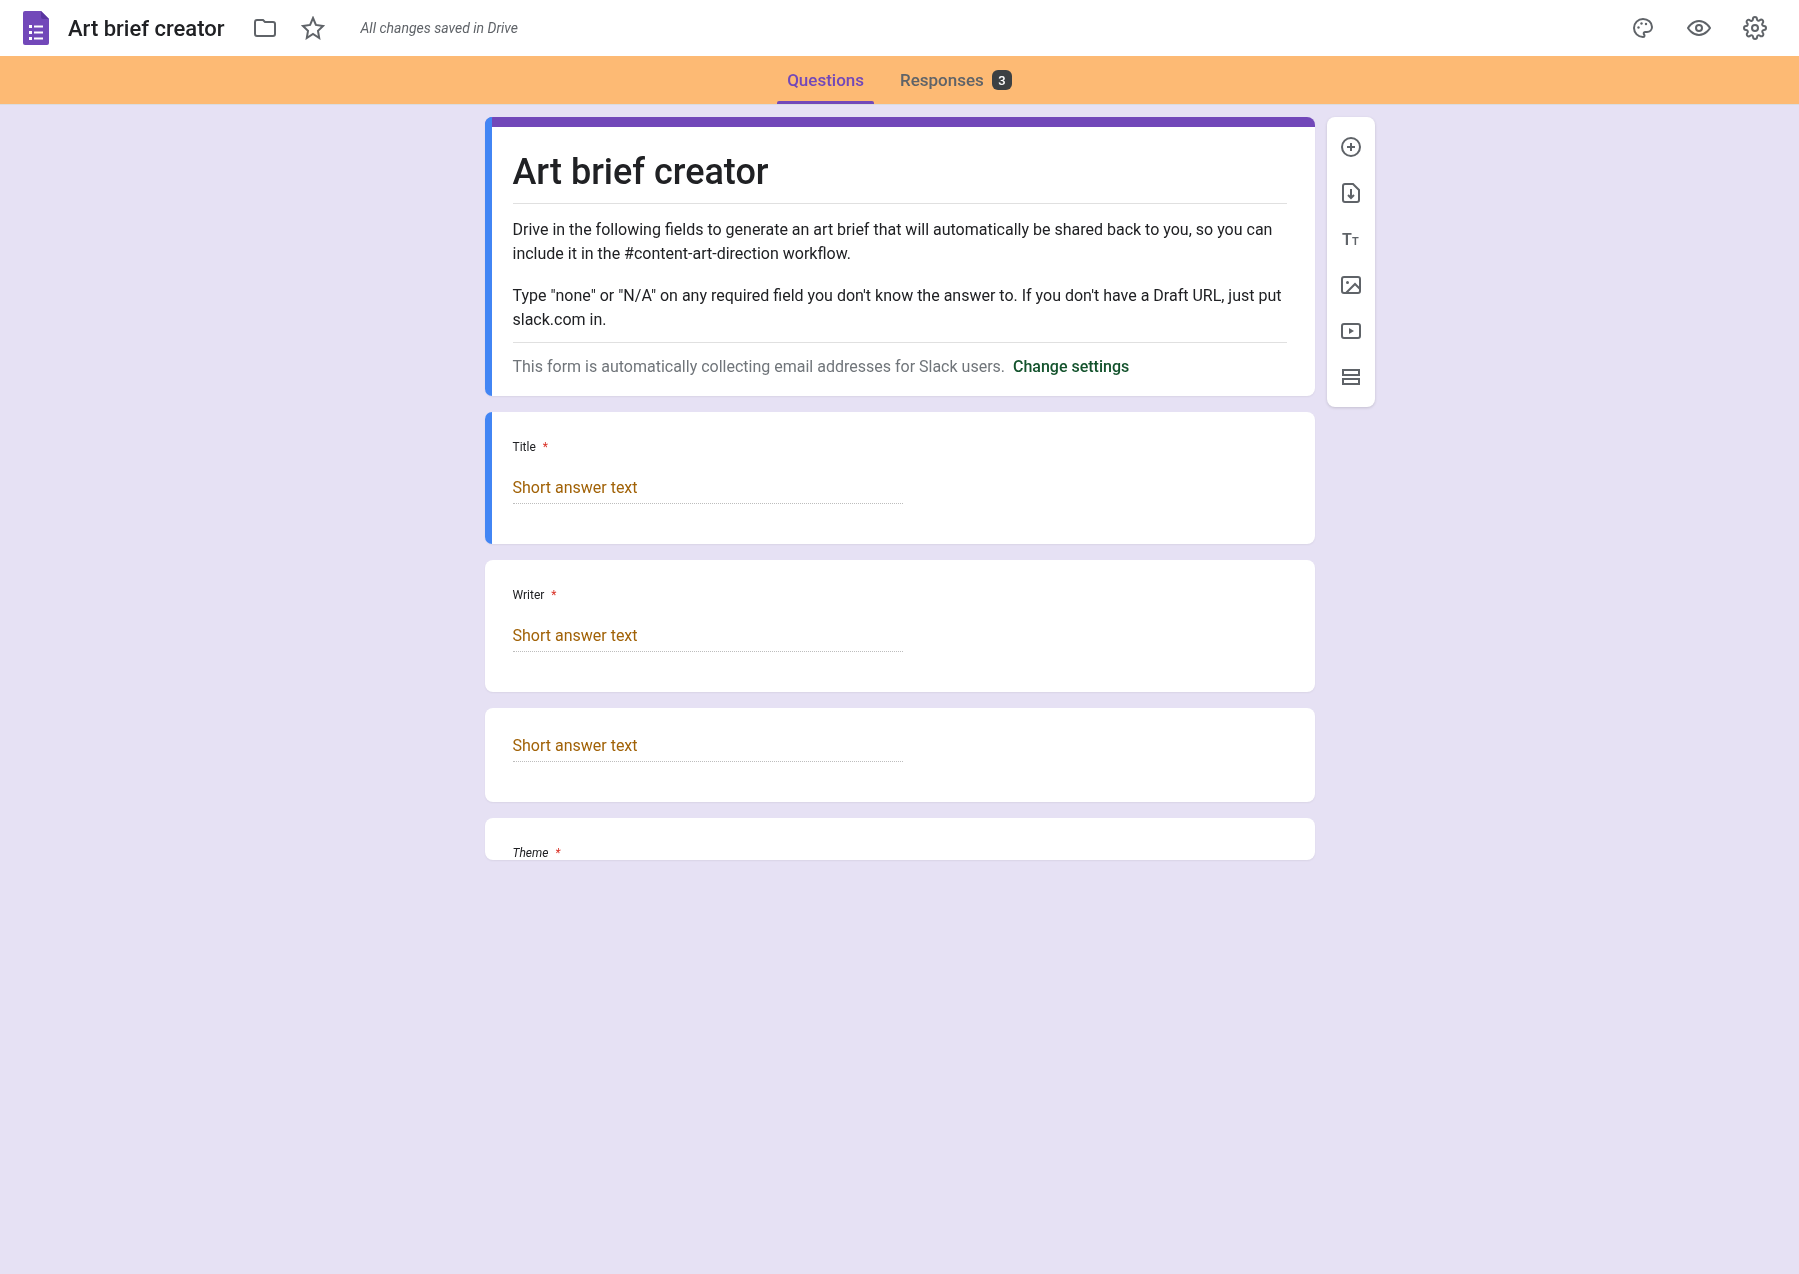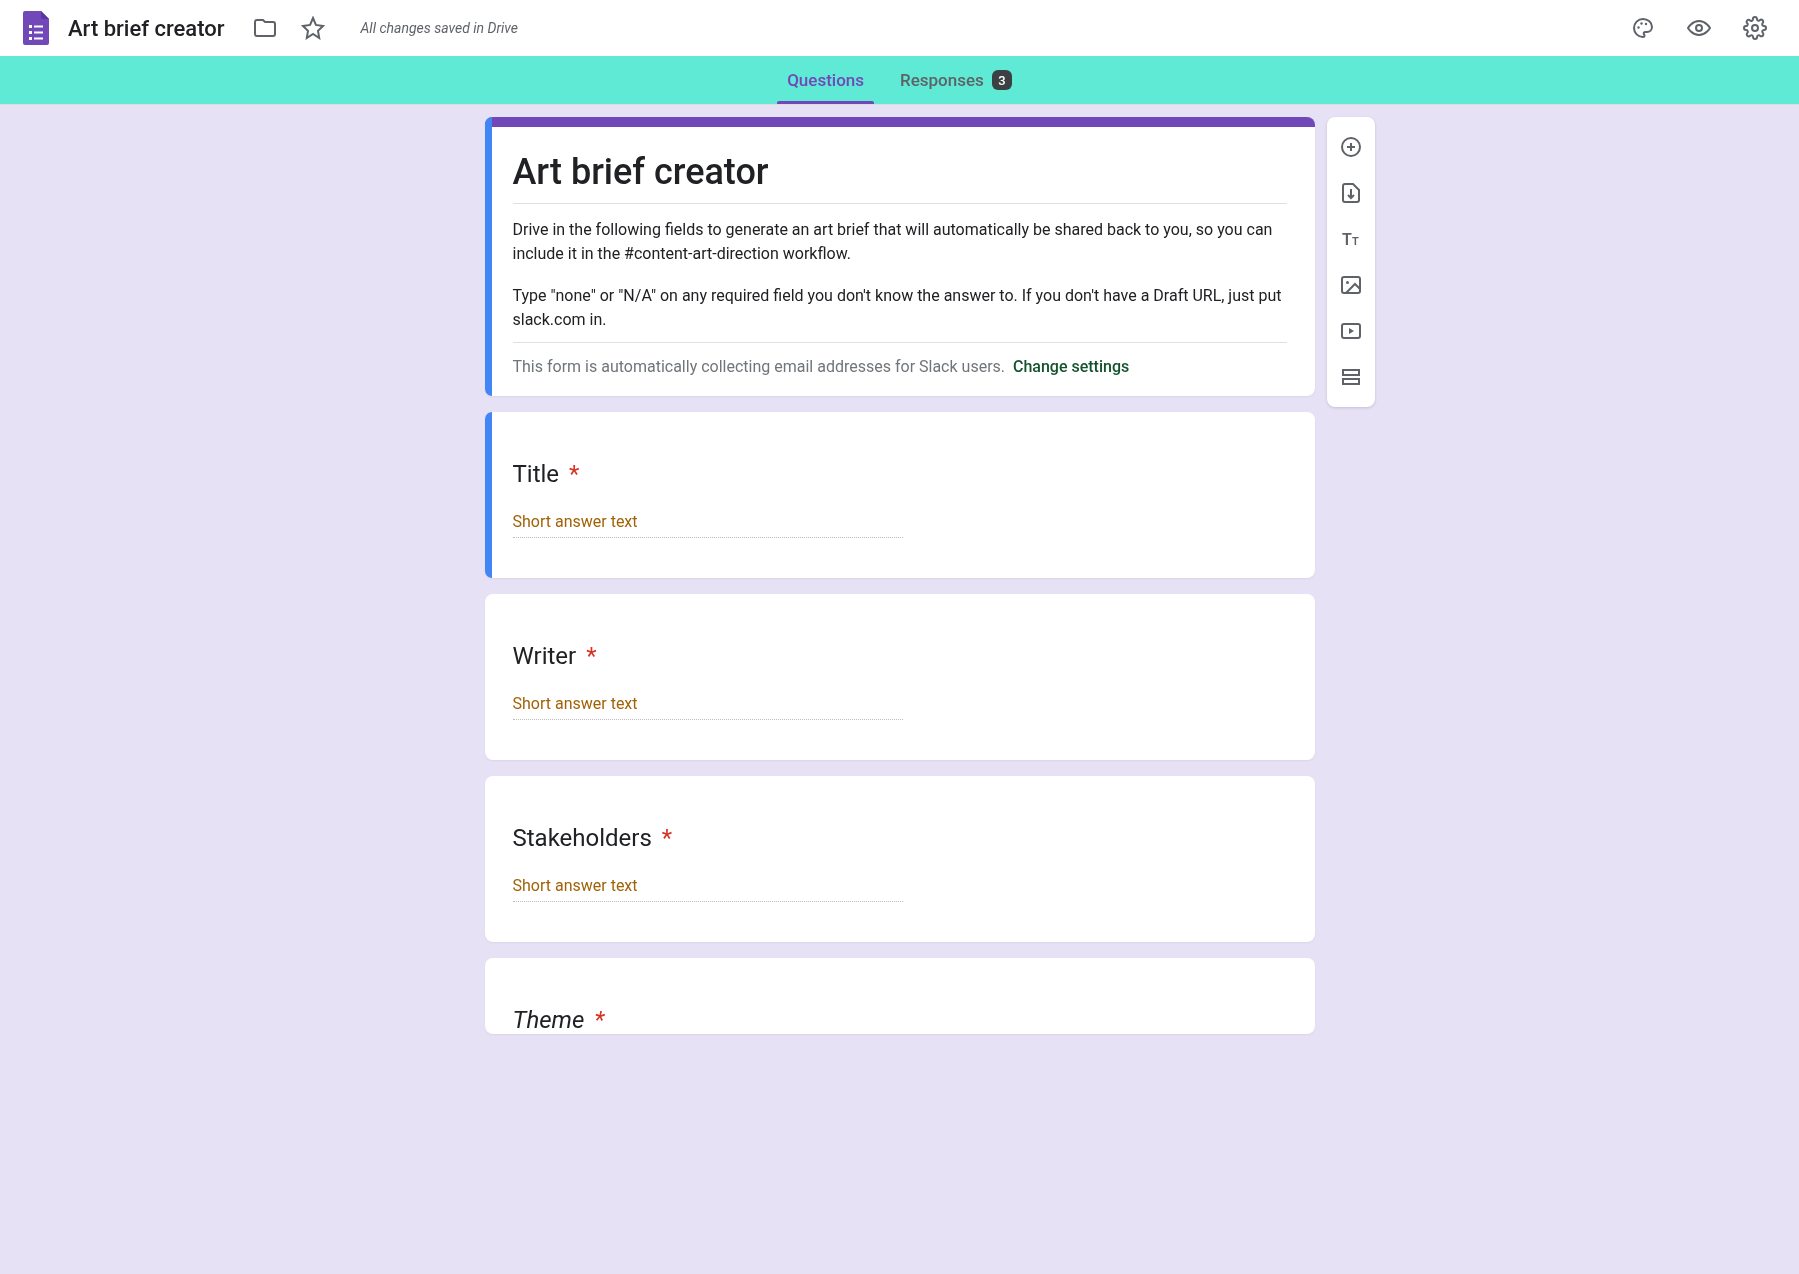--- a/index.html
+++ b/index.html
@@ -50,21 +50,21 @@
       margin-left: auto;
       display: flex;
       align-items: center;
       gap: 8px;
     }
     .tabs {
       display: flex;
       justify-content: center;
       align-items: center;
       border-bottom: 1px solid #dadce0;
-      background: #5eead4;
+      background: #fdba74;
     }
     .tab {
       padding: 14px 18px;
       font-size: 17px;
       font-weight: 500;
       color: #5f6368;
       cursor: pointer;
       position: relative;
       display: flex;
       align-items: center;
@@ -162,24 +162,23 @@
       font-size: 16px;
       color: #70757a;
     }
     .collect-notice a {
       color: #14532d;
       text-decoration: none;
       font-weight: 500;
       cursor: pointer;
     }
     .question-label {
-      font-size: 24px;
+      font-size: 12px;
       color: #202124;
       margin-bottom: 24px;
-      margin-top: 20px;
     }
     .required-star {
       color: #d93025;
       margin-left: 4px;
     }
     .answer-placeholder {
       font-size: 16px;
       color: #a16207;
       border-bottom: 1px dotted #bdbdbd;
       padding-bottom: 6px;
@@ -337,24 +336,20 @@
 
     <div class="card question-card">
       <div class="question-label">
         <span>Writer</span>
         <span class="required-star">*</span>
       </div>
       <div class="answer-placeholder">Short answer text</div>
     </div>
 
     <div class="card question-card">
-      <div class="question-label">
-        <span>Stakeholders</span>
-        <span class="required-star">*</span>
-      </div>
       <div class="answer-placeholder">Short answer text</div>
     </div>
 
     <div class="card question-card" style="padding-bottom:0;font-style:italic;">
       <div class="question-label" style="margin-bottom:0;">
         <span>Theme</span>
         <span class="required-star">*</span>
       </div>
     </div>
 

